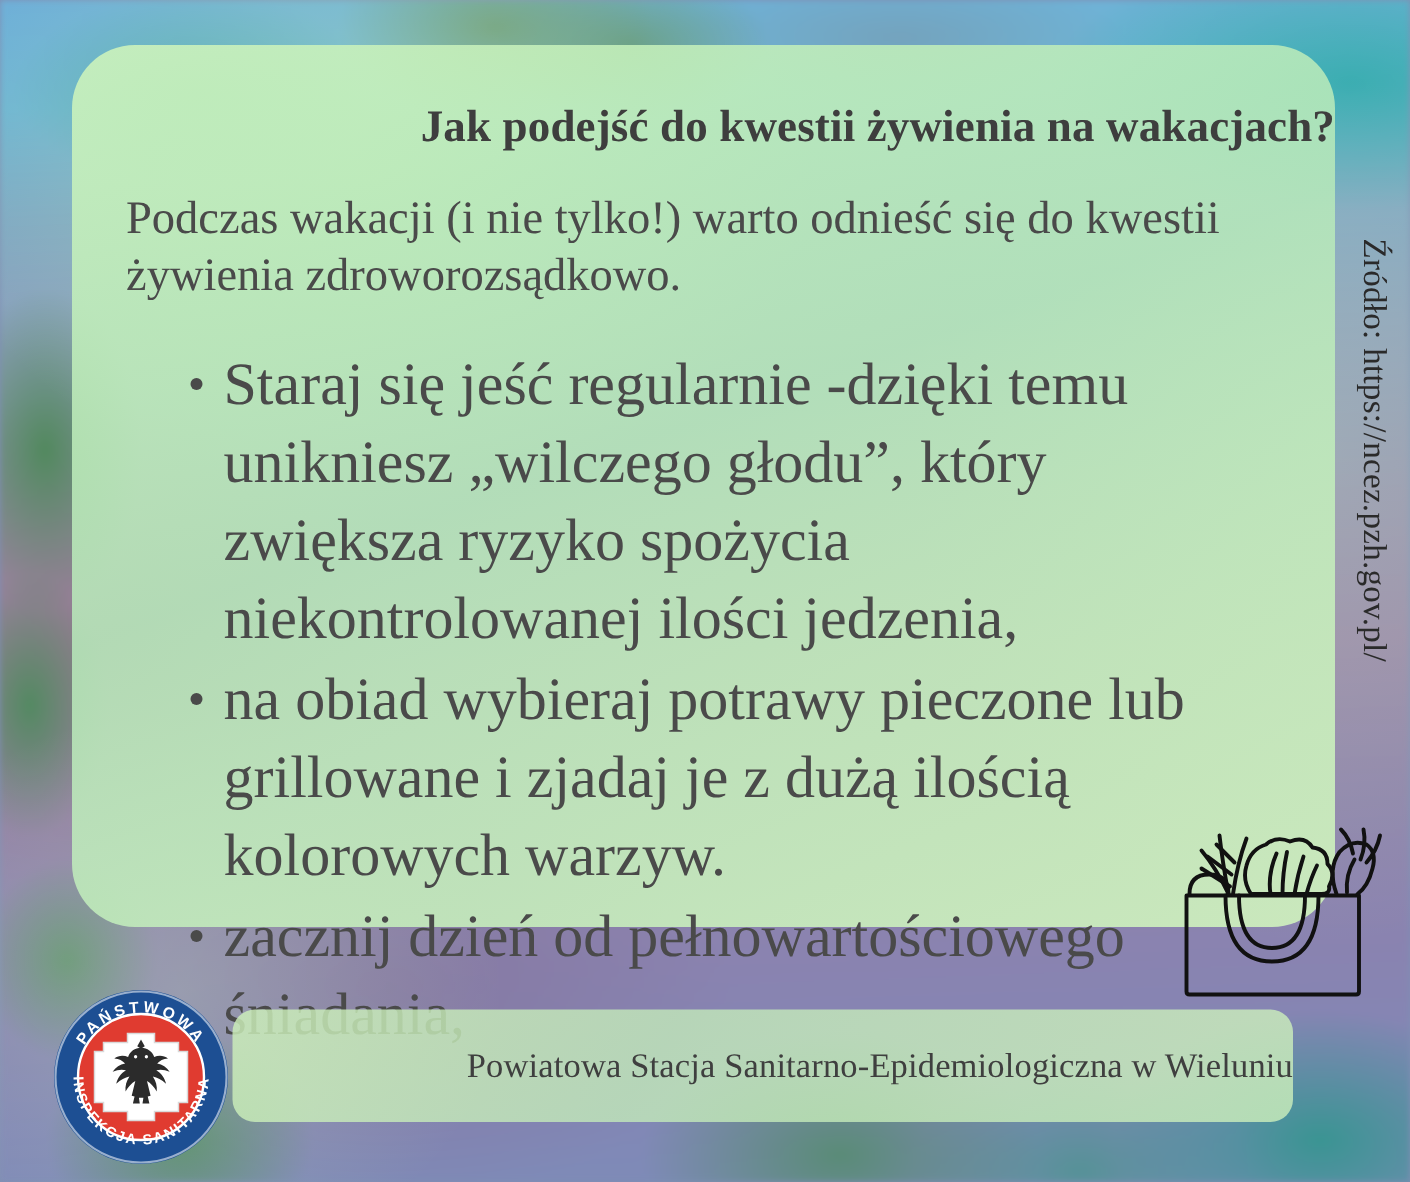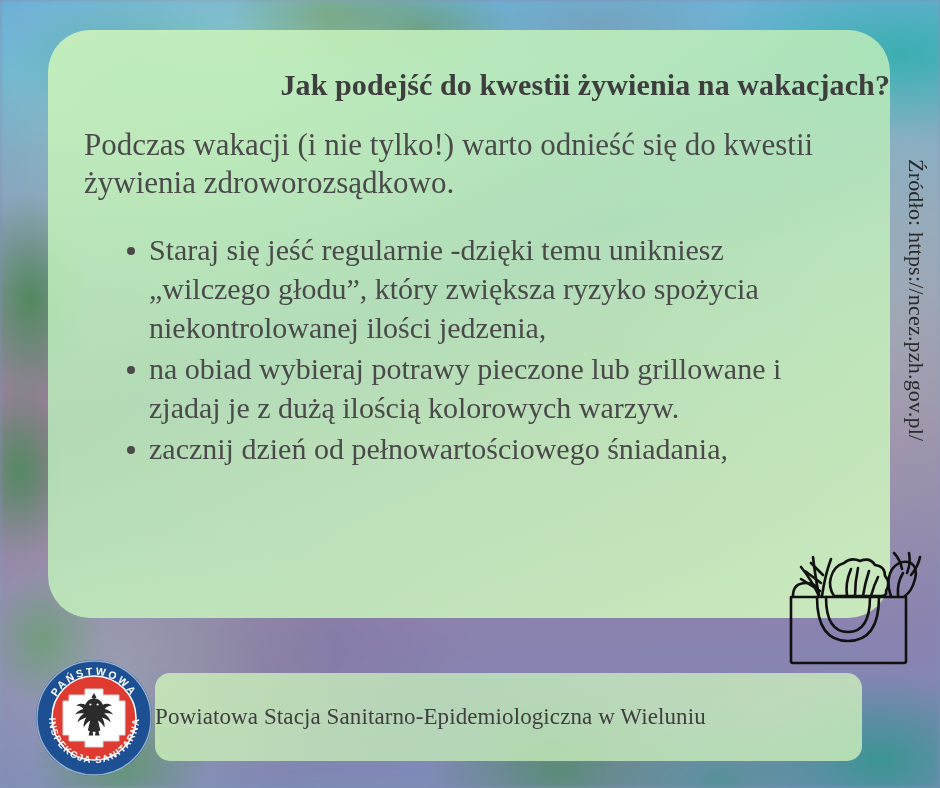--- a/index.html
+++ b/index.html
@@ -113,21 +113,21 @@
   }
 
   .card-list {
     position: absolute;
     left: 57px;
     right: 40px;
     top: 200px;
     margin: 0;
     padding: 0 0 0 22px;
     list-style: none;
-    font-size: 30px;
+    font-size: 40px;
     line-height: 1.30;
     color: #4a4a4a;
   }
   .card-list li {
     position: relative;
     padding-left: 22px;
     margin: 0 0 2px 0;
   }
   .card-list li::before {
     content: "";
@@ -167,29 +167,29 @@
     white-space: nowrap;
     letter-spacing: .2px;
   }
 
   
   .footer-box {
     position: absolute;
     left: 155px;
     top: 673px;
     width: 707px;
-    height: 88px;
+    height: 75px;
     border-radius: 15px;
     background: linear-gradient(120deg,
       rgba(205,240,186,.82) 0%,
       rgba(196,236,186,.78) 40%,
       rgba(206,240,188,.80) 100%);
     display: flex;
     align-items: center;
-    justify-content: flex-start;
+    justify-content: flex-end;
   }
   .footer-text {
     font-size: 23px;
     color: #3f3f3f;
     letter-spacing: .1px;
   }
 
   
   .logo {
     position: absolute;

